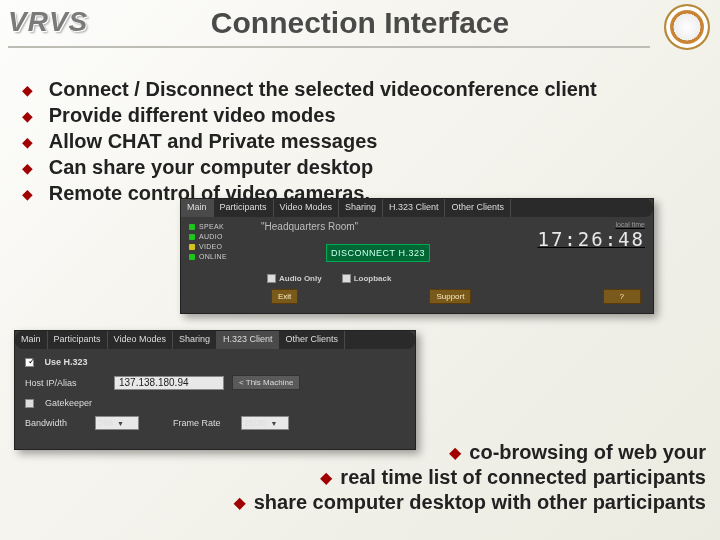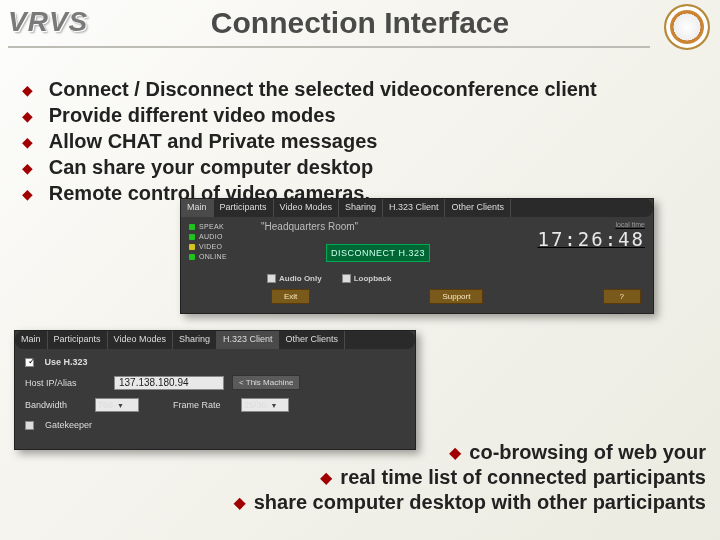--- a/index.html
+++ b/index.html
@@ -58,21 +58,21 @@
     background:#063; color:#cfe; border:1px solid #0a5;
     font-size:9px; font-weight:normal; padding:3px 4px; letter-spacing:0.5px;
     display:inline-block; margin:8px auto 6px auto;
   }
   .chk-row { color:#ccc; font-size:8px; display:flex; gap:20px; margin-top:6px; margin-left:6px;font-weight:bold;}
   .chkbox { width:9px;height:9px;border:1px solid #888;background:#ddd;display:inline-block;margin-right:3px;vertical-align:middle;}
   .p1-right { width:150px; padding:4px 8px 0 0; text-align:right;text-decoration:underline; }
   .lt-label{font-size:7px;color:#999;display:block;}
   .clock { font-size:19px; color:#e8e8e8; letter-spacing:2px; font-family:monospace;}
   .p1-footer { display:flex; justify-content:space-between; padding:0 12px 0 90px; margin-top:-2px;}
-  .gbtn { background:#7a5a1a; color:#f8e8c0; border:1px solid #5a3a0a; font-size:8px; padding:2px 12px; }
+  .gbtn { background:#7a5a1a; color:#f8e8c0; border:1px solid #5a3a0a; font-size:8px; padding:2px 6px; }
   .gbtn.sm { padding:2px 16px; }
   .panel2 {
     position: absolute; left: 14px; top: 330px;
     width: 402px; height: 120px;
     background: #3a3a3a; border:1px solid #222;
     box-shadow: 4px 4px 8px rgba(0,0,0,0.35);
   }
   .p2-body{ padding:8px 10px; color:#ddd; font-size:9px;}
   .chkline{ display:flex; align-items:center; margin-bottom:8px;}
   .chkline .chkbox{background:#fff;}
@@ -185,30 +185,30 @@
       <span class="chkbox"></span>
         <span class="checkmark">✓</span>
       <span style="font-weight:bold">Use H.323</span>
     </div>
     <div class="row2">
       <span style="width:62px">Host IP/Alias</span>
       <input class="inp" style="width: 110px;" value="137.138.180.94">
       <span class="tm-btn">&lt; This Machine</span>
     </div>
     <div class="row2">
+      <span class="chkbox"></span>
+      <span>Gatekeeper</span>
+    </div>
+    <div class="row2">
       <span style="width:62px">Bandwidth</span>
       <span class="drop" style="width:44px">768</span>
       <span style="width:18px"></span>
       <span style="width:60px">Frame Rate</span>
       <span class="drop" style="width:48px">25/30</span>
     </div>
-    <div class="row2">
-      <span class="chkbox"></span>
-      <span>Gatekeeper</span>
-    </div>
   </div>
 </div>
 
 <ul class="bullets-bottom">
   <li>
       <span class="dia">◆</span>
       <span class="bt-text">co-browsing of web your</span>
     </li>
   <li>
       <span class="dia">◆</span>

